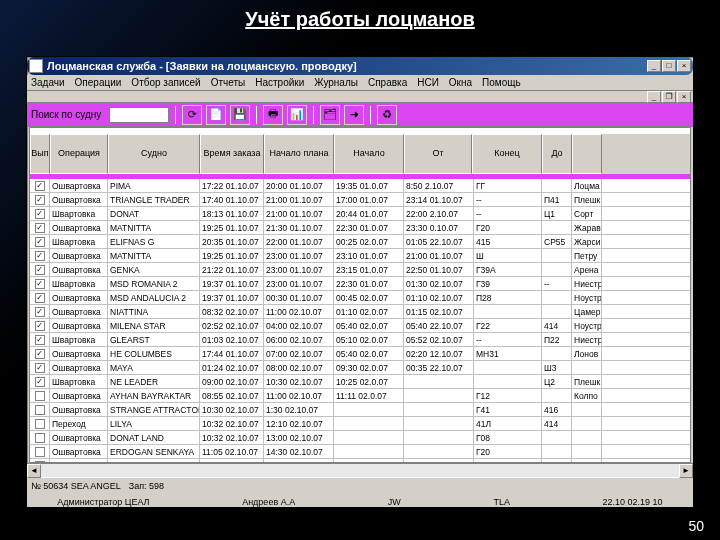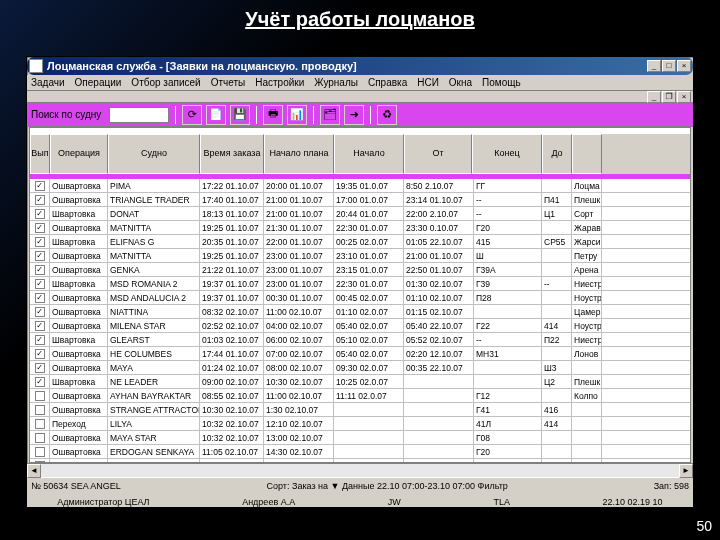--- a/index.html
+++ b/index.html
@@ -36,21 +36,21 @@
   .c5 { width: 70px; }
   .c6 { width: 70px; }
   .c7 { width: 68px; }
   .c8 { width: 30px; }
   .c9 { width: 30px; }
   .hscroll { height: 14px; background: #d4d0c8; display: flex; border-top: 1px solid #808080; }
   .sbtn { width: 14px; height: 14px; background: #d4d0c8; border: 1px solid #808080; border-top-color: #fff; border-left-color: #fff; font-size: 8px; text-align: center; line-height: 12px; cursor: pointer; }
   .strack { flex: 1; background: #e8e8e8; }
   .statusbar { height: 16px; background: #d4d0c8; border-top: 1px solid #fff; display: flex; align-items: center; padding: 0 4px; font-size: 9px; color: #000; gap: 8px; }
   .status2 { height: 14px; background: #d4d0c8; display: flex; align-items: flex-end; padding: 0 4px; font-size: 9px; color: #000; gap: 40px; justify-content: space-around; }
-  .pagenum { position: absolute; right: 8px; bottom: 6px; color: #fff; font-size: 14px; }
+  .pagenum { position: absolute; right: 16px; bottom: 6px; color: #fff; font-size: 14px; }
   ::-webkit-scrollbar { width: 14px; height: 14px; }
   ::-webkit-scrollbar-track { background: #e8e8e8; }
   ::-webkit-scrollbar-thumb { background: #d4d0c8; border: 1px solid #808080; border-top-color: #fff; border-left-color: #fff; }
   ::-webkit-scrollbar-button { background: #d4d0c8; border: 1px solid #808080; border-top-color: #fff; border-left-color: #fff; width: 14px; height: 14px; }
 </style>
 </head>
 <body>
 
 <div class="slide">
   <div class="title">Учёт работы лоцманов</div>
@@ -363,21 +363,21 @@
             <div class="gc c6"></div>
             <div class="gc c7">41Л</div>
             <div class="gc c8">414</div>
             <div class="gc c9"></div>
           </div>
           <div class="grid-row">
             <div class="gc c0">
               <span class="chk"></span>
             </div>
             <div class="gc c1">Ошвартовка</div>
-            <div class="gc c2">MAYA STAR</div>
+            <div class="gc c2">DONAT LAND</div>
             <div class="gc c3">10:32 02.10.07</div>
             <div class="gc c4">13:00 02.10.07</div>
             <div class="gc c5"></div>
             <div class="gc c6"></div>
             <div class="gc c7">Г08</div>
             <div class="gc c8"></div>
             <div class="gc c9"></div>
           </div>
           <div class="grid-row">
             <div class="gc c0">
@@ -410,21 +410,20 @@
         </div>
     </div>
     <div class="hscroll">
       <div class="sbtn">◄</div>
       <div class="strack"></div>
       <div class="sbtn">►</div>
     </div>
 
     <div class="statusbar">
       <span>№ 50634 SEA ANGEL</span>
-      <span style="flex:1;text-align:center">Сорт: Заказ на ▼ Данные 22.10 07:00-23.10 07:00 Фильтр</span>
       <span>Зап: 598</span>
     </div>
     <div class="status2">
       <span>Администратор ЦЕАЛ</span>
       <span>Андреев А.А</span>
       <span>JW</span>
       <span>TLA</span>
       <span>22.10 02.19 10</span>
     </div>
   </div>

